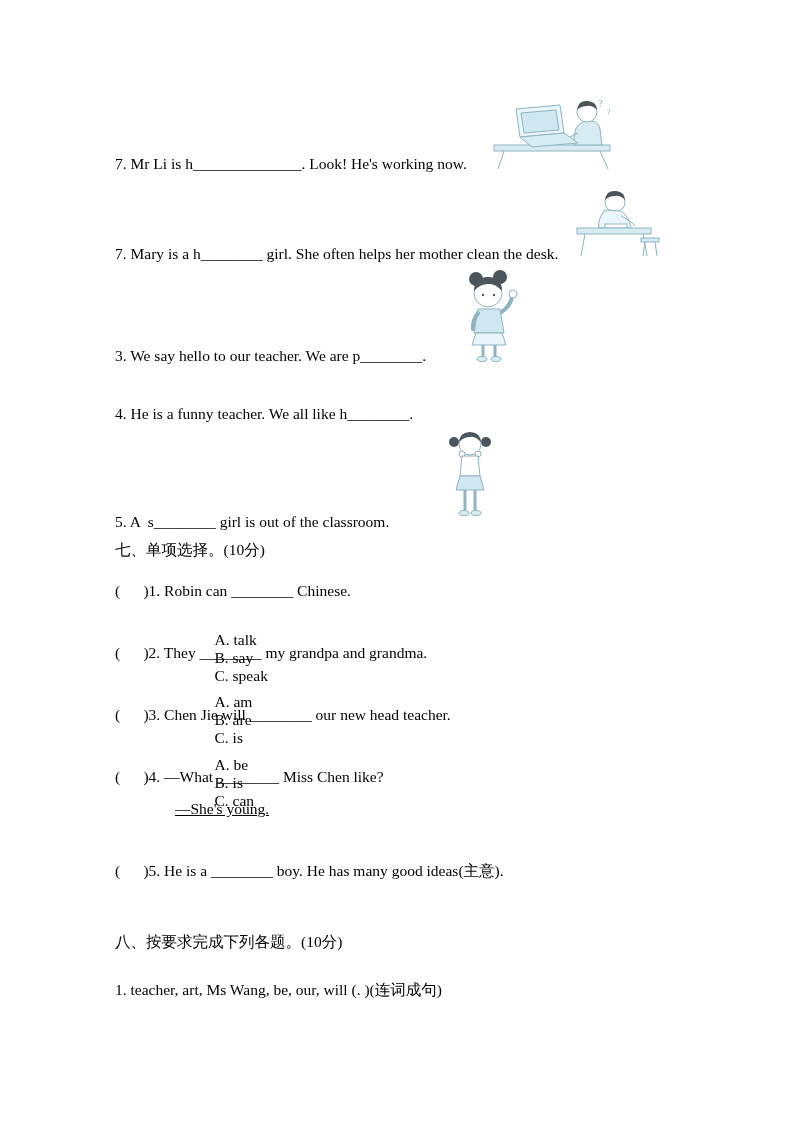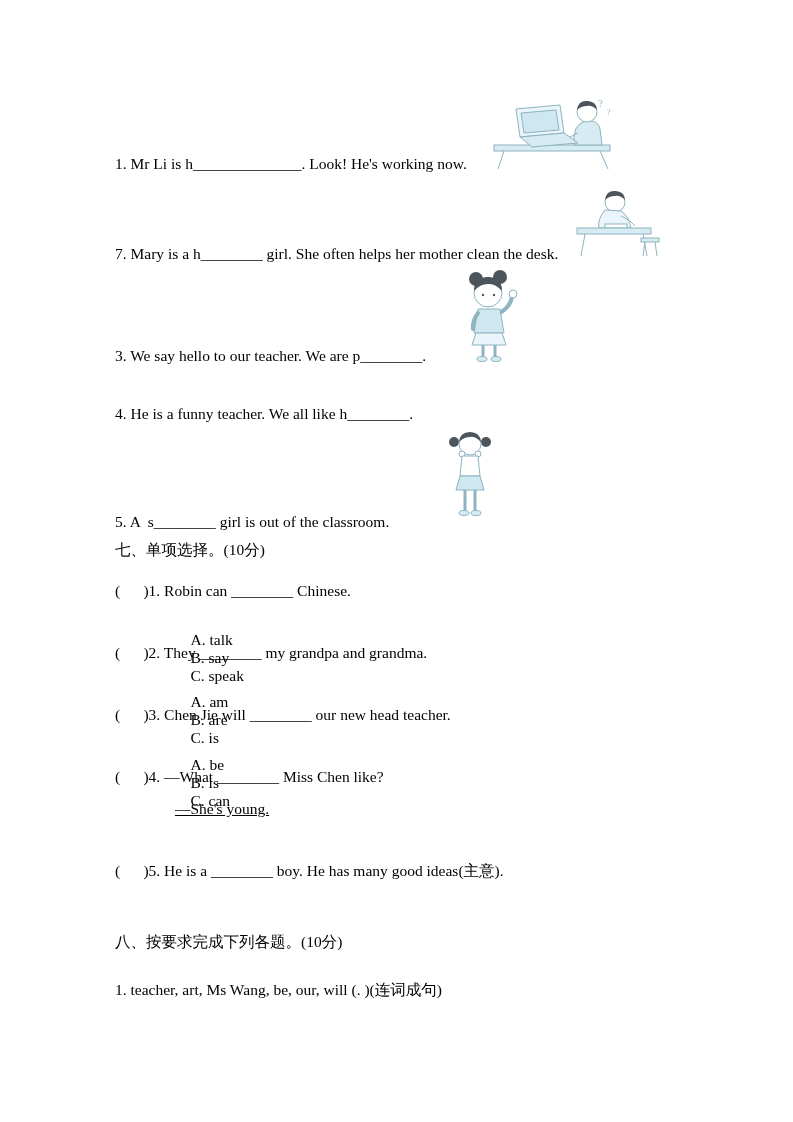--- a/index.html
+++ b/index.html
@@ -23,21 +23,21 @@
     position:absolute;
     left:115px;
     white-space:pre;
     line-height:18px;
   }
   .opts{
     position:absolute;
     left:175px;
     white-space:pre;
   }
-  .opt{display:inline-block;white-space:pre;}
+  .opt{display:inline-block;white-space:pre;margin-left:24px;}
   .opt.a{width:170px;}
   .opt.b{width:170px;}
   .illus{position:absolute;}
   .indent2{left:175px;}
 </style>
 </head>
 <body>
 
 <div class="page">
 
@@ -51,21 +51,21 @@
       <path d="M86 50 Q84 30 97 26 Q110 24 112 34 L114 50 Z" fill="#d6ebf2" stroke="#8fb3c0"></path>
       <circle cx="99" cy="17" r="10" fill="#ffffff" stroke="#8fb3c0"></circle>
       <path d="M89 15 Q90 5 100 6 Q109 7 109 15 Q104 10 99 11 Q93 11 89 15 Z" fill="#4d555c"></path>
       <path d="M90 38 Q80 44 70 46" fill="none" stroke="#8fb3c0"></path>
       <polygon points="28,14 72,10 76,38 32,42" fill="#e9f5fa" stroke="#8fb3c0"></polygon>
       <polygon points="33,18 68,15 71,35 36,38" fill="#cfe7f0" stroke="#8fb3c0"></polygon>
       <polygon points="32,42 76,38 90,48 44,52" fill="#d6ebf2" stroke="#8fb3c0"></polygon>
     </svg>
   </div>
 
-  <div class="line" style="top:155px;">1. Mr Li is h______________. Look! He's working now.</div>
+  <div class="line" style="top:155px;">7. Mr Li is h______________. Look! He's working now.</div>
 
   <div class="illus" style="left:575px;top:186px;">
     <svg width="88" height="72" viewBox="0 0 88 72">
       <circle cx="40" cy="16" r="10" fill="#ffffff" stroke="#8fb3c0"></circle>
       <path d="M30 14 Q31 4 41 5 Q50 6 50 14 Q45 9 40 10 Q34 10 30 14 Z" fill="#4d555c"></path>
       <path d="M30 24 Q22 34 24 42 L56 42 Q54 30 46 25 Z" fill="#e9f5fa" stroke="#8fb3c0"></path>
       <path d="M46 30 Q56 34 60 40" fill="none" stroke="#8fb3c0"></path>
       <rect x="30" y="38" width="22" height="4" fill="#ffffff" stroke="#8fb3c0"></rect>
       <rect x="2" y="42" width="74" height="6" fill="#d6ebf2" stroke="#8fb3c0"></rect>
       <line x1="10" y1="48" x2="6" y2="70" stroke="#8fb3c0"></line>

